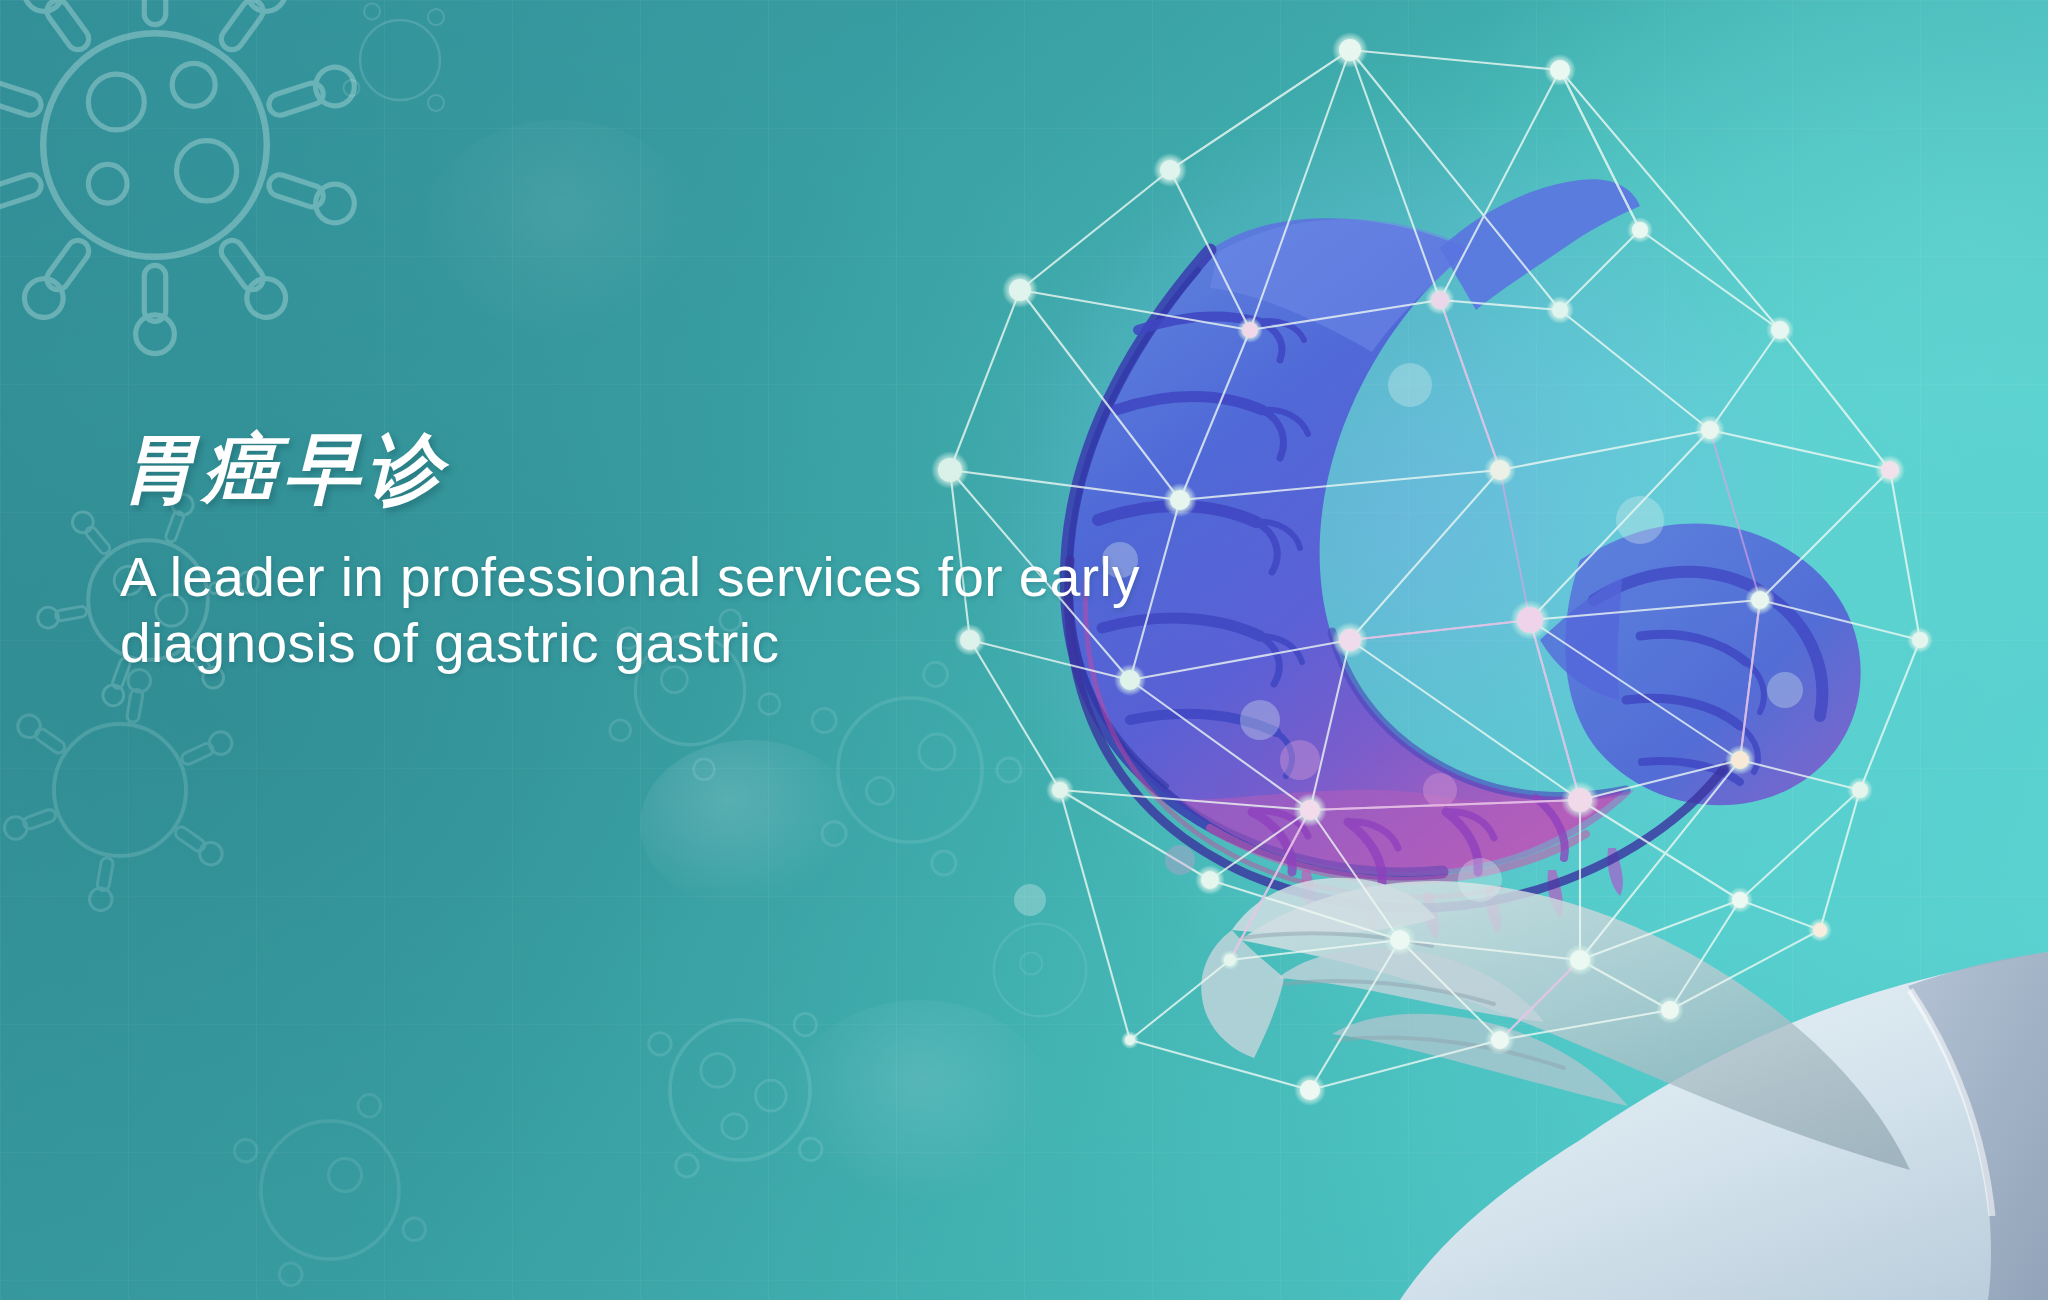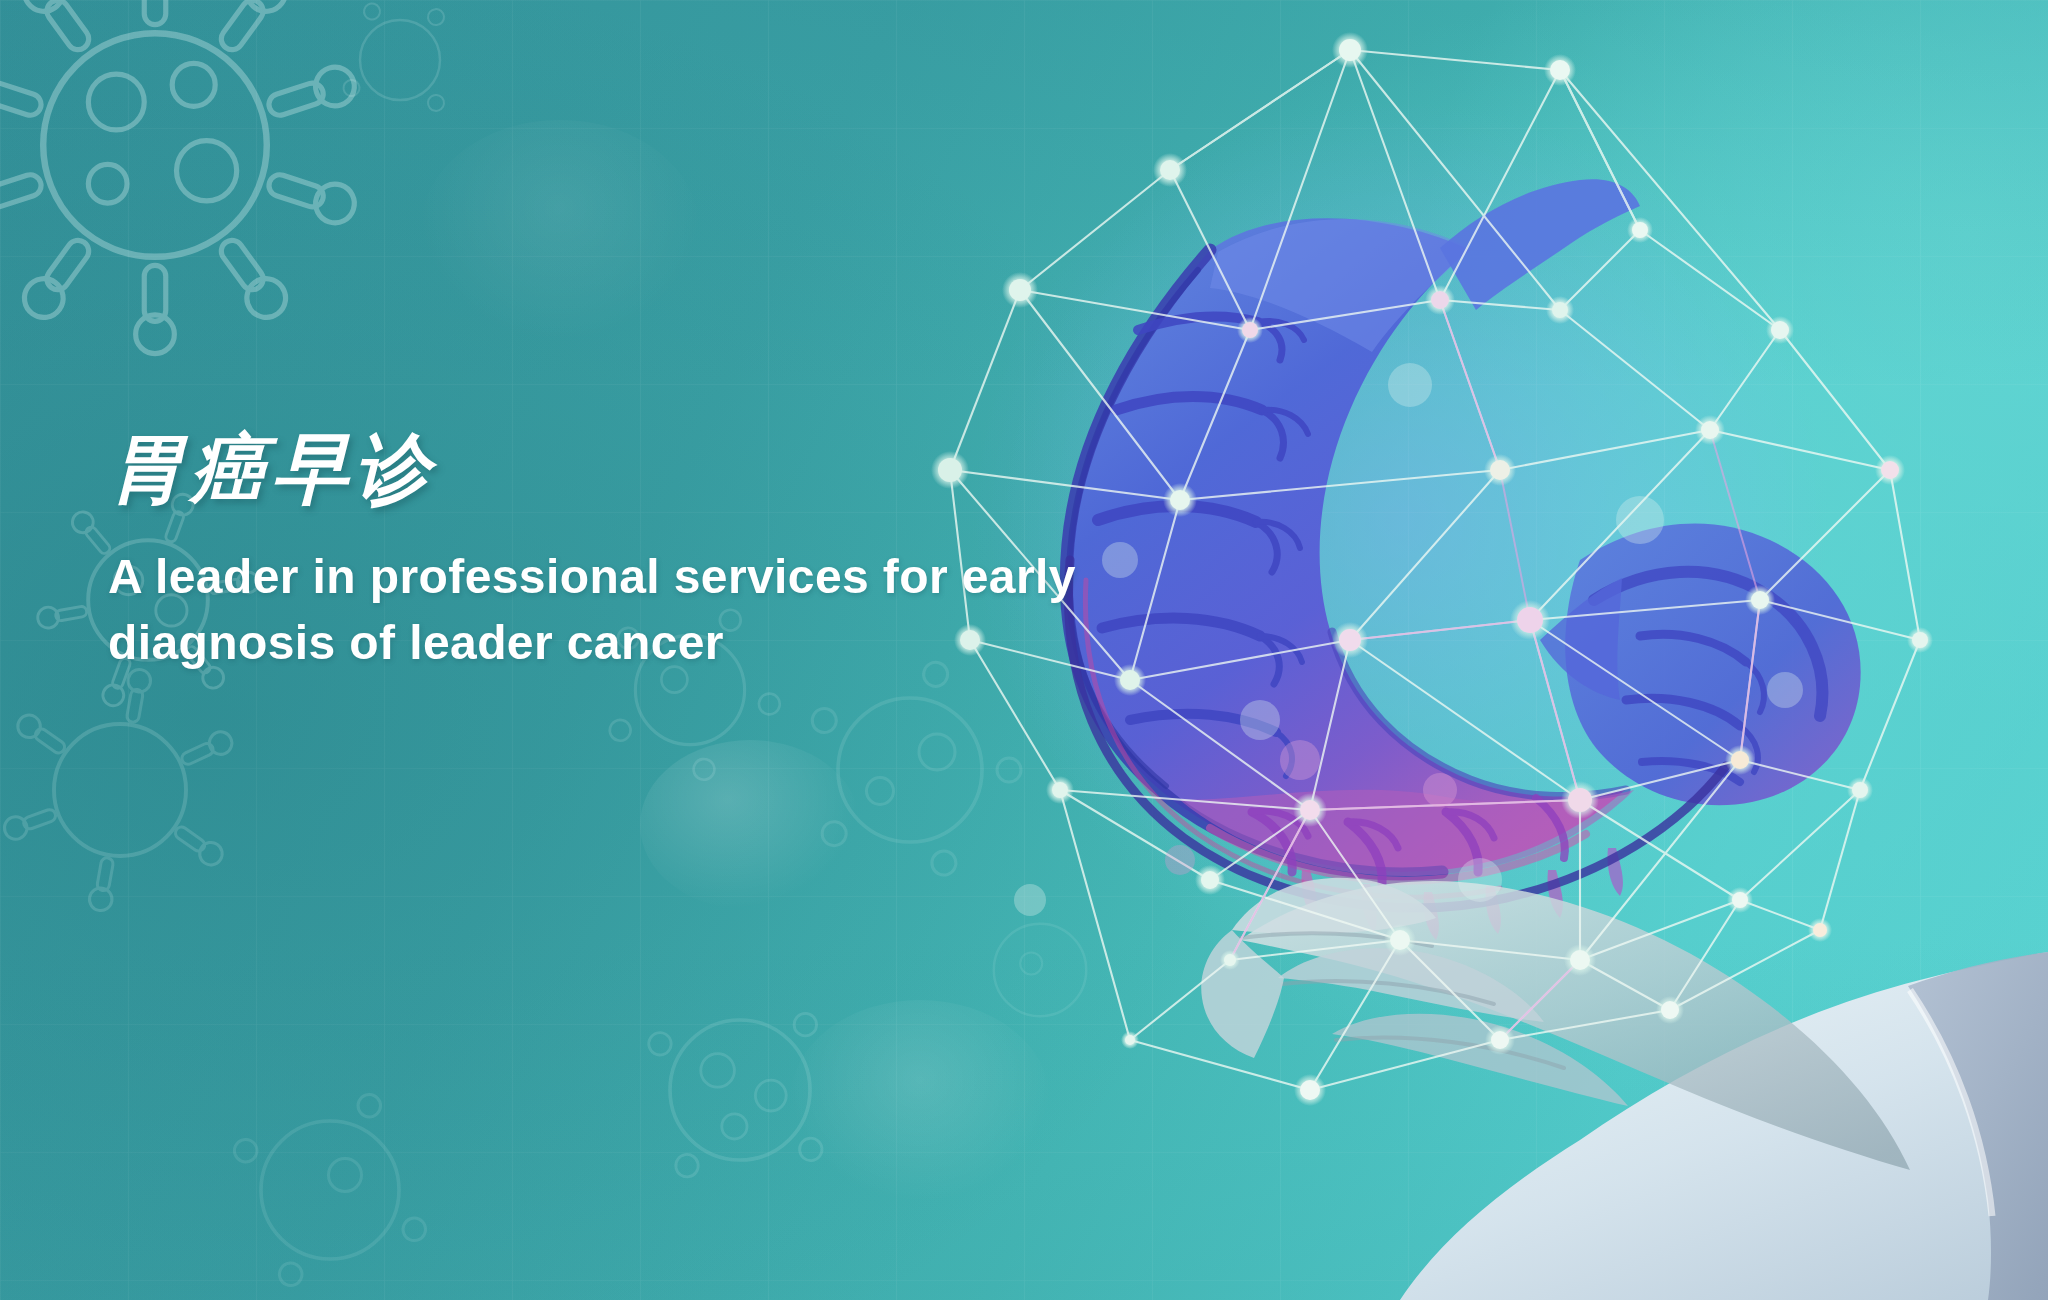--- a/index.html
+++ b/index.html
@@ -67,40 +67,40 @@
   .b1 { left: 640px; top: 740px; width: 220px; height: 170px;
         background: radial-gradient(ellipse at 40% 35%, rgba(255,255,255,0.16), rgba(255,255,255,0) 70%); }
   .b2 { left: 790px; top: 1000px; width: 260px; height: 200px;
         background: radial-gradient(ellipse at 50% 40%, rgba(255,255,255,0.12), rgba(255,255,255,0) 72%); }
   .b3 { left: 420px; top: 120px; width: 280px; height: 220px;
         background: radial-gradient(ellipse at 50% 40%, rgba(255,255,255,0.07), rgba(255,255,255,0) 72%); }
 
   
   .text-block {
     position: absolute;
-    left: 108px;
+    left: 120px;
     top: 420px;
     width: 1000px;
   }
   .headline {
     color: #ffffff;
     font-weight: bold;
     font-style: italic;
     font-size: 76px;
     line-height: 98px;
     letter-spacing: 6px;
     white-space: nowrap;
     text-shadow: 3px 4px 6px rgba(20,80,88,0.38);
   }
   .subtitle {
     margin-top: 26px;
     color: #ffffff;
-    font-size: 48px;
+    font-size: 55px;
     line-height: 66px;
-    font-weight: bold;
+    font-weight: normal;
     letter-spacing: 0.4px;
     text-shadow: 1px 2px 5px rgba(20,80,88,0.30);
   }
   .subtitle div { white-space: nowrap; }
 
   
   .artwork {
     position: absolute;
     left: 880px;
     top: 0;
@@ -787,17 +787,17 @@
           <circle cx="300" cy="860" r="15" fill="#d89ad0"></circle>
         </g>
       </g>
     </svg>
   </div>
 
   <div class="text-block">
     <div class="headline">胃癌早诊</div>
     <div class="subtitle">
       <div>A leader in professional services for early</div>
-      <div>diagnosis of leader cancer</div>
+      <div>diagnosis of gastric gastric</div>
     </div>
   </div>
 
 </div>
 
 </body></html>

